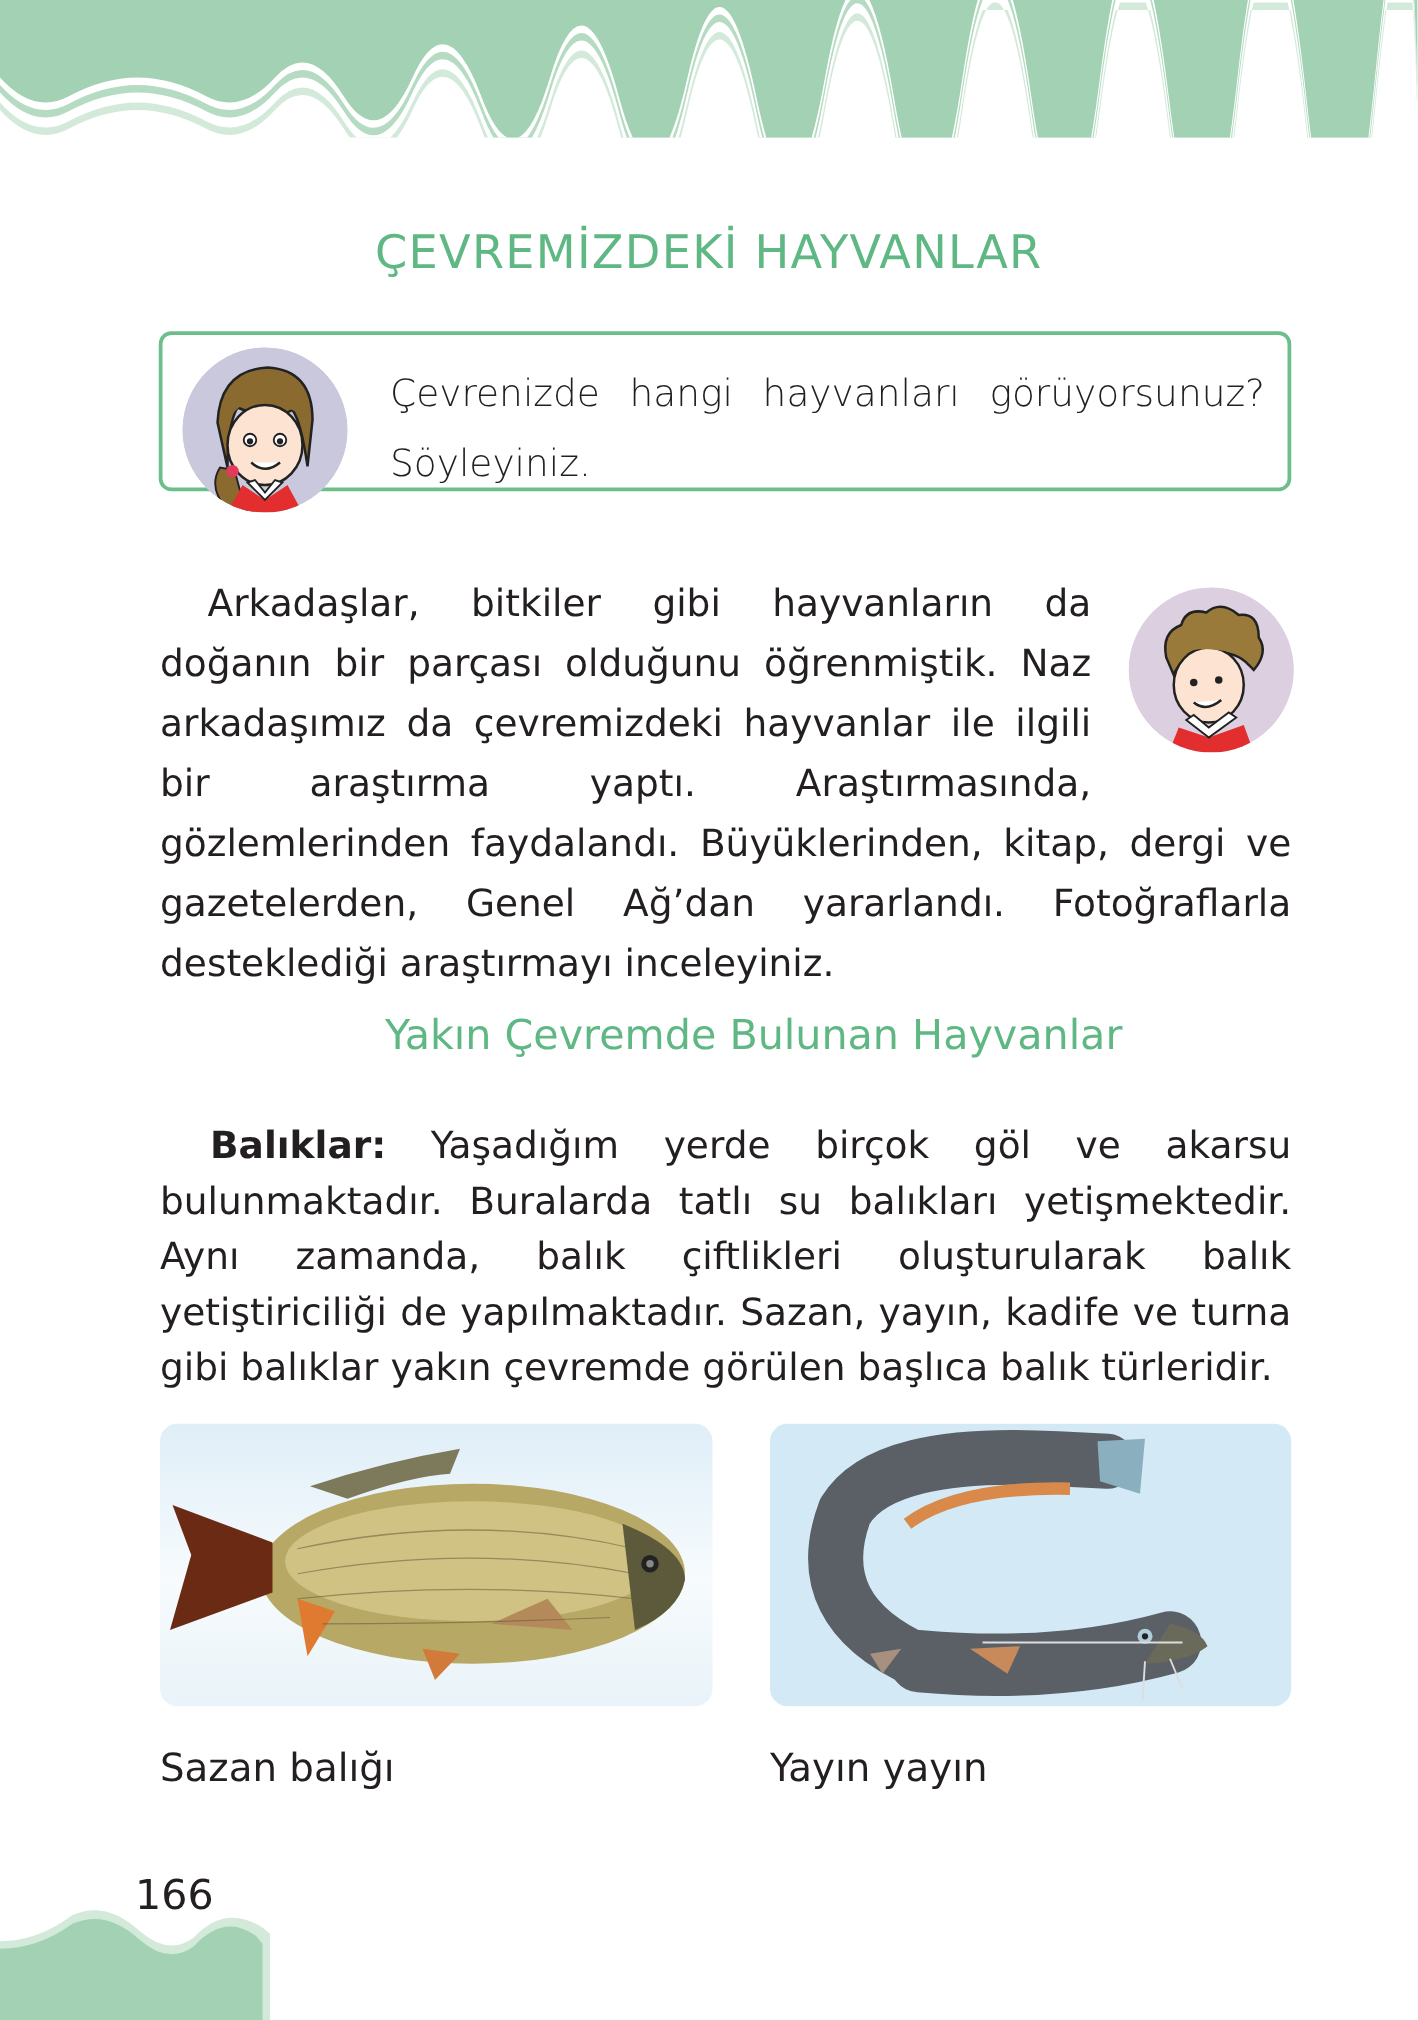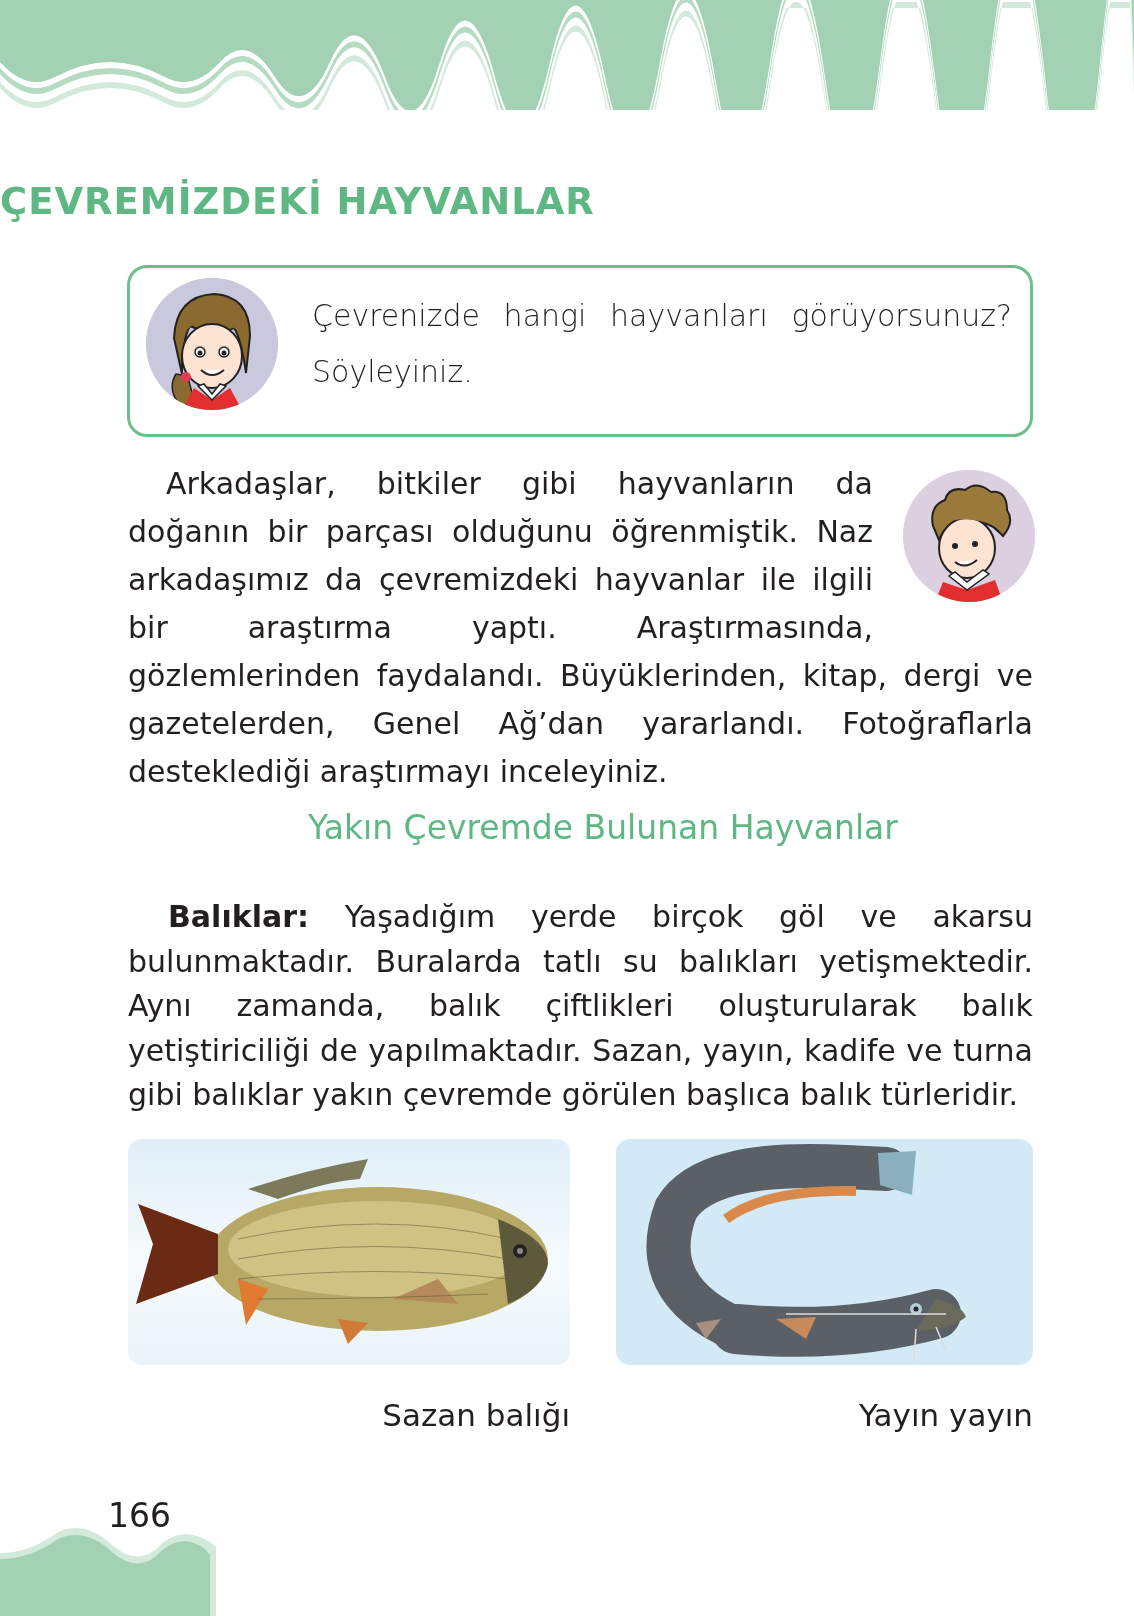--- a/index.html
+++ b/index.html
@@ -4,27 +4,27 @@
 <style>
   html, body { margin: 0; padding: 0; }
   body {
     width: 1134px; height: 1616px; position: relative; overflow: hidden;
     background: #ffffff;
     font-family: "DejaVu Sans", sans-serif;
     color: #231f20;
   }
   .top-band { position: absolute; left: 0; top: 0; width: 1134px; height: 110px; }
   .page-title {
-    position: absolute; left: 0; width: 1134px; top: 155px; 
-    font-family: "DejaVu Sans", sans-serif; font-weight: bold; font-size: 37px;
+    position: absolute; left: 0; width: 1134px; top: 155px; text-align: center;
+    font-family: "DejaVu Sans", sans-serif; font-weight: normal; font-size: 37px;
     color: #5fb883; letter-spacing: 1px;
   }
   .question-box {
-    position: absolute; left: 127px; top: 265px; width: 906px; height: 172px;
-    border: 3px solid #6cbf8a; border-radius: 20px; box-sizing: border-box;
+    position: absolute; left: 127px; top: 265px; width: 906px; height: 128px;
+    border: 3px solid #6cbf8a; border-radius: 10px; box-sizing: border-box;
   }
   .avatar {
     position: absolute; width: 132px; height: 132px; border-radius: 50%; overflow: hidden;
   }
   .avatar svg { width: 100%; height: 100%; display: block; }
   .q-avatar { left: 16px; top: 10px; background: #c9c8dc; }
   .q-text {
     position: absolute; left: 182px; top: 20px; width: 700px;
     font-size: 30px; line-height: 56px; color: #231f20; text-align: justify;
     font-family: "DejaVu Sans", sans-serif; font-weight: 300;
@@ -44,21 +44,21 @@
     font-size: 30px; line-height: 44.5px; text-align: justify;
   }
   .fish-text .lead { font-weight: bold; padding-left: 40px; margin-top: 28px; }
   .fish-card {
     position: absolute; top: 1139px; height: 226px; border-radius: 14px; overflow: hidden;
   }
   .fish-card svg { width: 100%; height: 100%; display: block; }
   .card-carp { left: 128px; width: 442px; background: linear-gradient(180deg, #dfeef8 0%, #f7fbfd 55%, #e9f3f9 100%); }
   .card-catfish { left: 616px; width: 417px; background: #d3eaf6; }
   .caption {
-    position: absolute; top: 1397px; font-size: 31px; text-align: right;
+    position: absolute; top: 1397px; font-size: 31px; text-align: left;
   }
   .cap-carp { left: 128px; width: 442px; }
   .cap-catfish { left: 616px; width: 417px; }
   .page-number {
     position: absolute; left: 108px; top: 1496px; font-size: 33px; color: #231f20;
   }
   .bottom-band { position: absolute; left: 0; top: 1525px; width: 216px; height: 91px; }
 </style>
 </head>
 <body>

